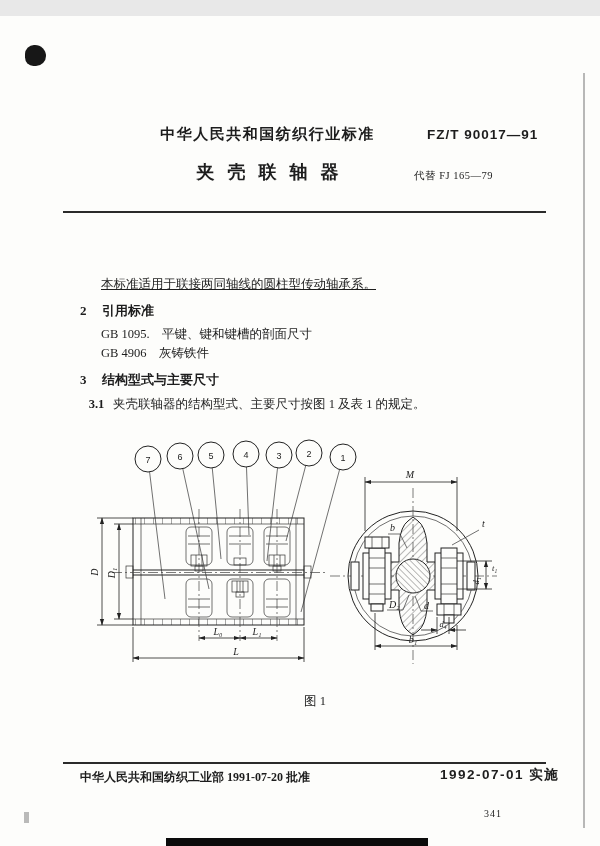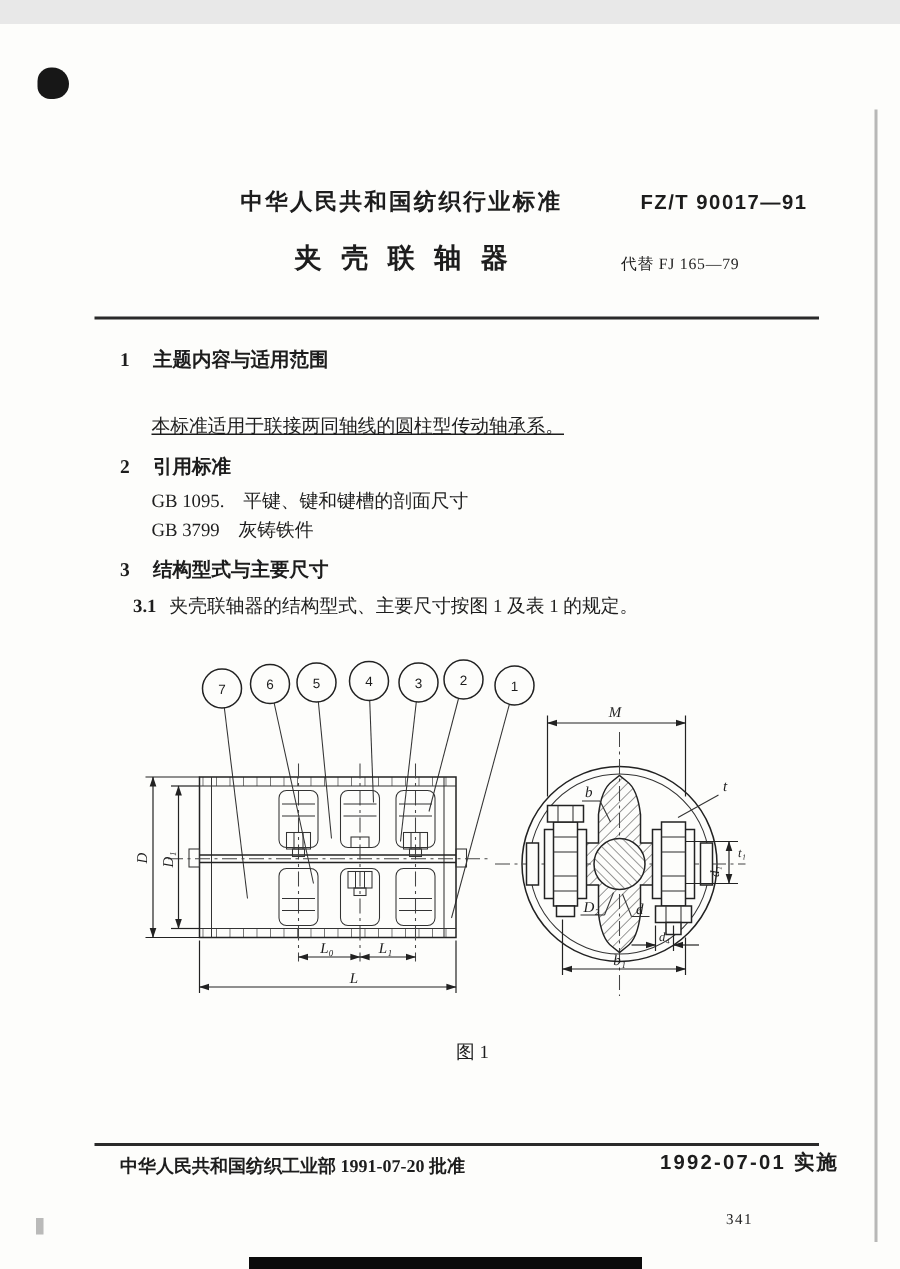--- a/index.html
+++ b/index.html
@@ -44,30 +44,27 @@
 <body>
 
 <div class="page">
 
   <div class="abs org">中华人民共和国纺织行业标准</div>
   <div class="abs code">FZ/T 90017—91</div>
   <div class="abs doctitle">夹壳联轴器</div>
   <div class="abs replaces">代替 FJ 165—79</div>
   <div class="rule rule-top"></div>
 
-  <div class="abs sec-h" style="top:215px;left:80px;">
-    <span class="num">1</span><span>主题内容与适用范围</span>
-  </div>
   <div class="abs body-t" style="top:260px;left:101px;text-decoration:underline;">本标准适用于联接两同轴线的圆柱型传动轴承系。</div>
 
   <div class="abs sec-h" style="top:286px;left:80px;">
     <span class="num">2</span><span>引用标准</span>
   </div>
   <div class="abs body-t" style="top:310px;left:101px;">GB 1095.　平键、键和键槽的剖面尺寸</div>
-  <div class="abs body-t" style="top:329px;left:101px;">GB 3799　灰铸铁件</div>
+  <div class="abs body-t" style="top:329px;left:101px;">GB 4906　灰铸铁件</div>
 
   <div class="abs sec-h" style="top:355px;left:80px;">
     <span class="num">3</span><span>结构型式与主要尺寸</span>
   </div>
   <div class="abs body-t s31" style="top:380px;left:80px;text-align:center;">
     <span class="num">3.1</span><span>夹壳联轴器的结构型式、主要尺寸按图 1 及表 1 的规定。</span>
   </div>
 
   <svg class="figure-svg" width="600" height="245" viewBox="0 0 600 245">
     <defs>

